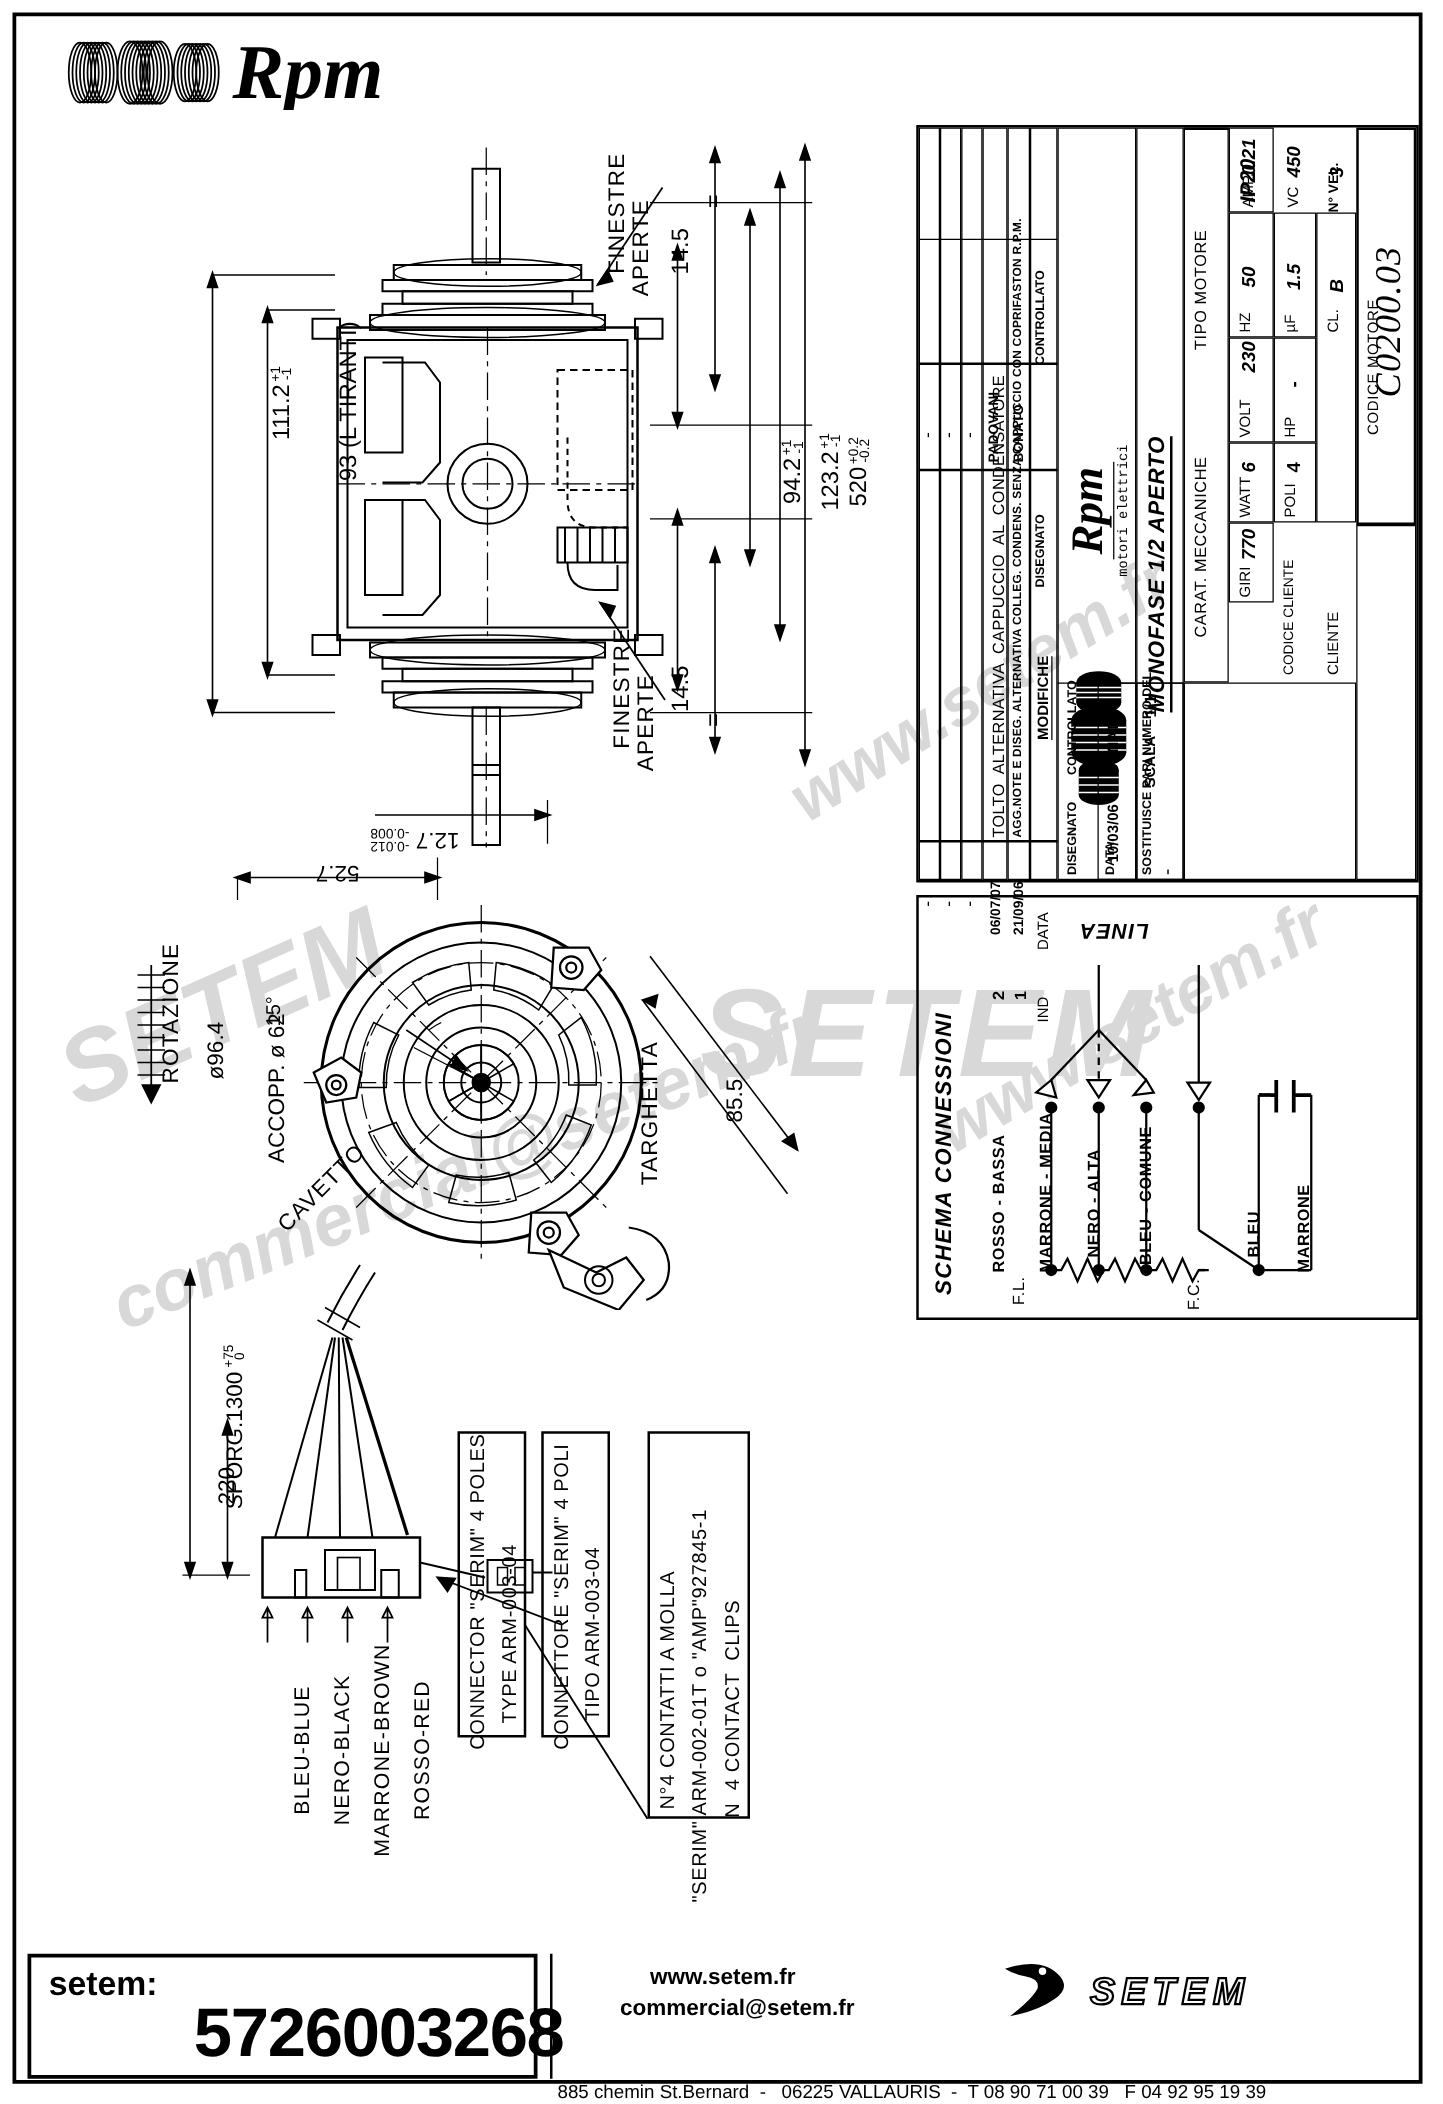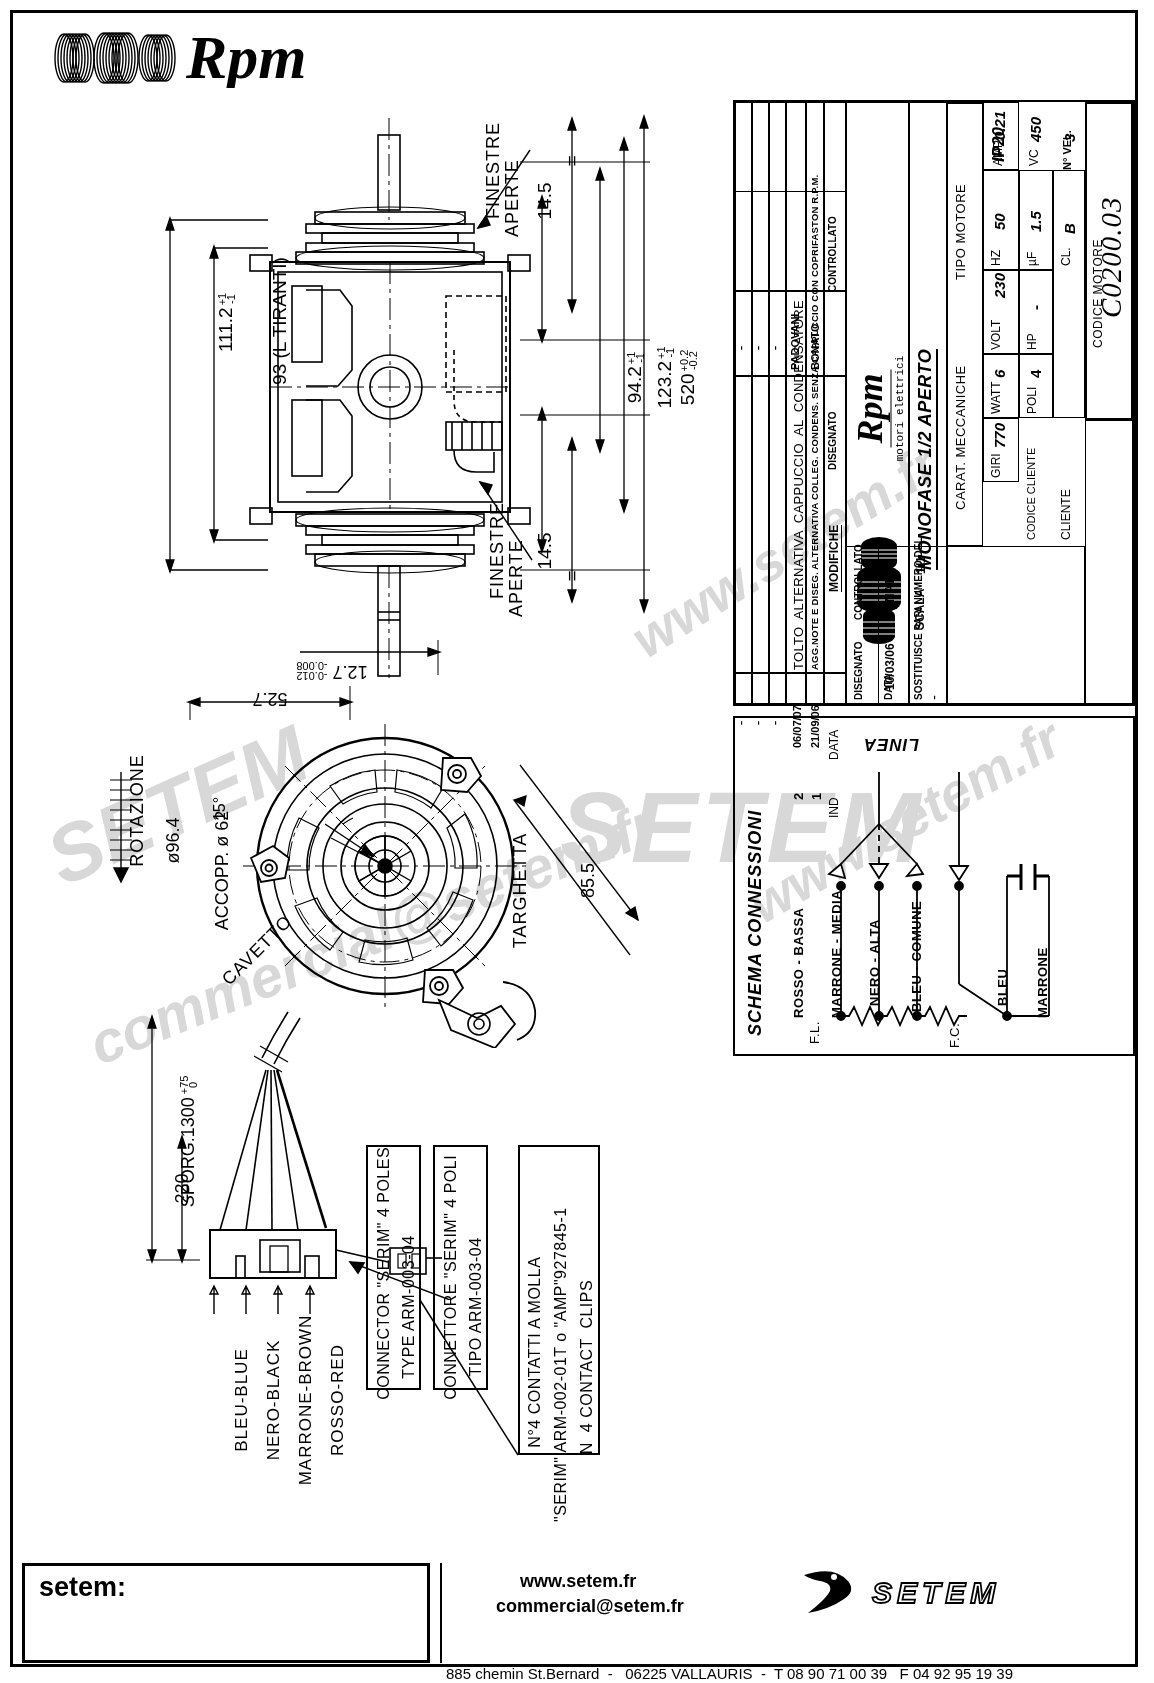--- a/index.html
+++ b/index.html
@@ -631,20 +631,21 @@
     <div class="txt abs" style="left:260px;top:288px;font-size:13px;font-weight:bold;letter-spacing:0.5px;transform:rotate(-90deg);transform-origin:left top;">BLEU</div>
     <div class="txt abs" style="left:300px;top:300px;font-size:13px;font-weight:bold;letter-spacing:0.5px;transform:rotate(-90deg);transform-origin:left top;">MARRONE</div>
 
     <div class="txt abs" style="left:72px;top:326px;font-size:13px;letter-spacing:0.5px;transform:rotate(-90deg);transform-origin:left top;">F.L.</div>
     <div class="txt abs" style="left:212px;top:330px;font-size:13px;letter-spacing:0.5px;transform:rotate(-90deg);transform-origin:left top;">F.C.</div>
   </div>
 
   <div class="abs" id="footer">
     <div id="code-box">
       <span class="code-lbl txt">setem:</span>
+      <span class="code-num txt">5726003268</span>
     </div>
     <div id="setem-box">
       <div class="abs txt" style="left:80px;top:8px;font-size:18px;font-weight:bold;">www.setem.fr</div>
       <div class="abs txt" style="left:56px;top:33px;font-size:18px;font-weight:bold;">commercial@setem.fr</div>
       <div class="abs" style="left:350px;top:2px;">
         <svg width="270" height="56" viewBox="0 0 270 56">
           <path d="M14 10 Q44 0 58 16 Q66 26 54 34 Q40 44 18 48 Q36 34 40 26 Q42 18 30 16 Q20 14 14 10 Z" fill="#000"></path>
           <circle cx="44" cy="12" r="3" fill="#fff"></circle>
           <text x="82" y="38" font-family="Liberation Sans, sans-serif" font-size="30" font-weight="bold" font-style="italic" letter-spacing="5" fill="#fff" stroke="#000" stroke-width="1.8">SETEM</text>
         </svg>

